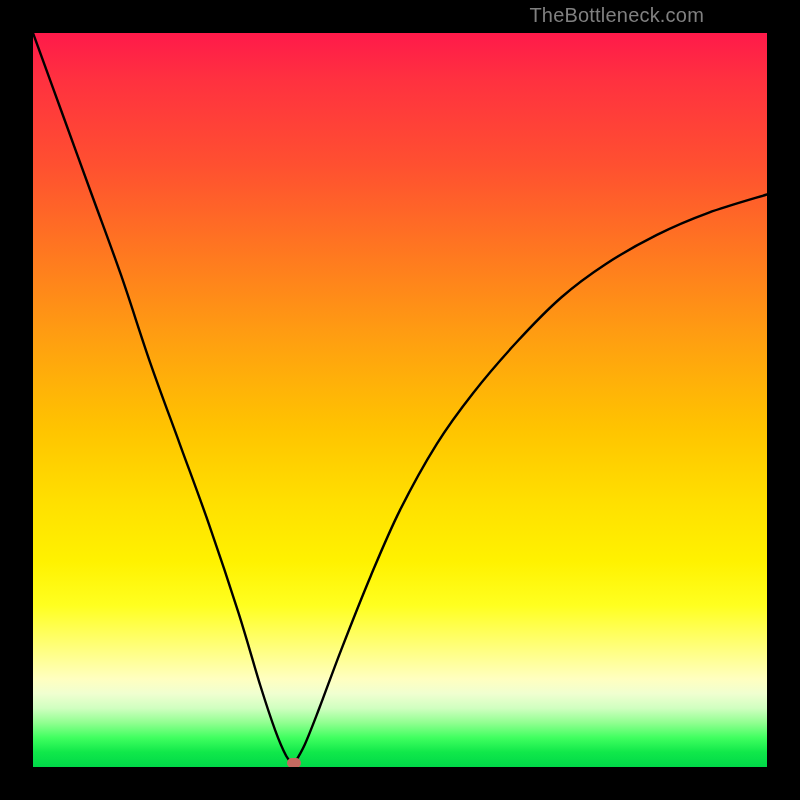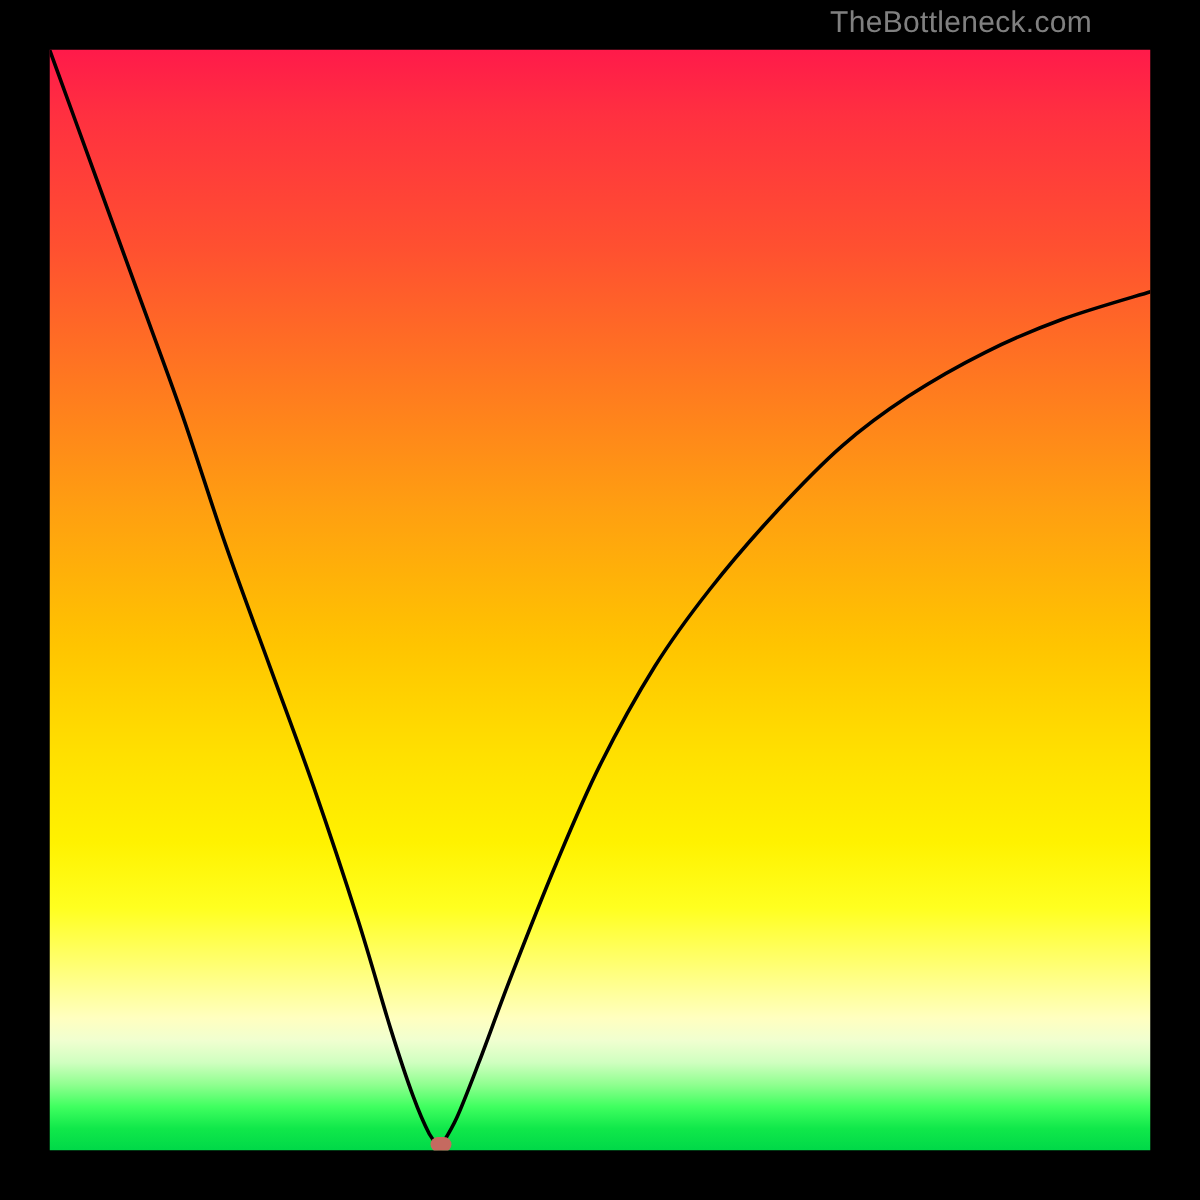--- a/index.html
+++ b/index.html
@@ -9,21 +9,20 @@
     height: 800px;
     overflow: hidden;
     background: #000;
     font-family: Arial, Helvetica, sans-serif;
   }
   .frame {
     position: relative;
     width: 716px;
     height: 800px;
     background: #000;
-    padding-left: 24px;
   }
   .watermark {
     position: absolute;
     top: 4px;
     right: 12px;
     color: #808080;
     font-size: 20px;
     font-weight: 500;
     letter-spacing: 0.2px;
     z-index: 10;

